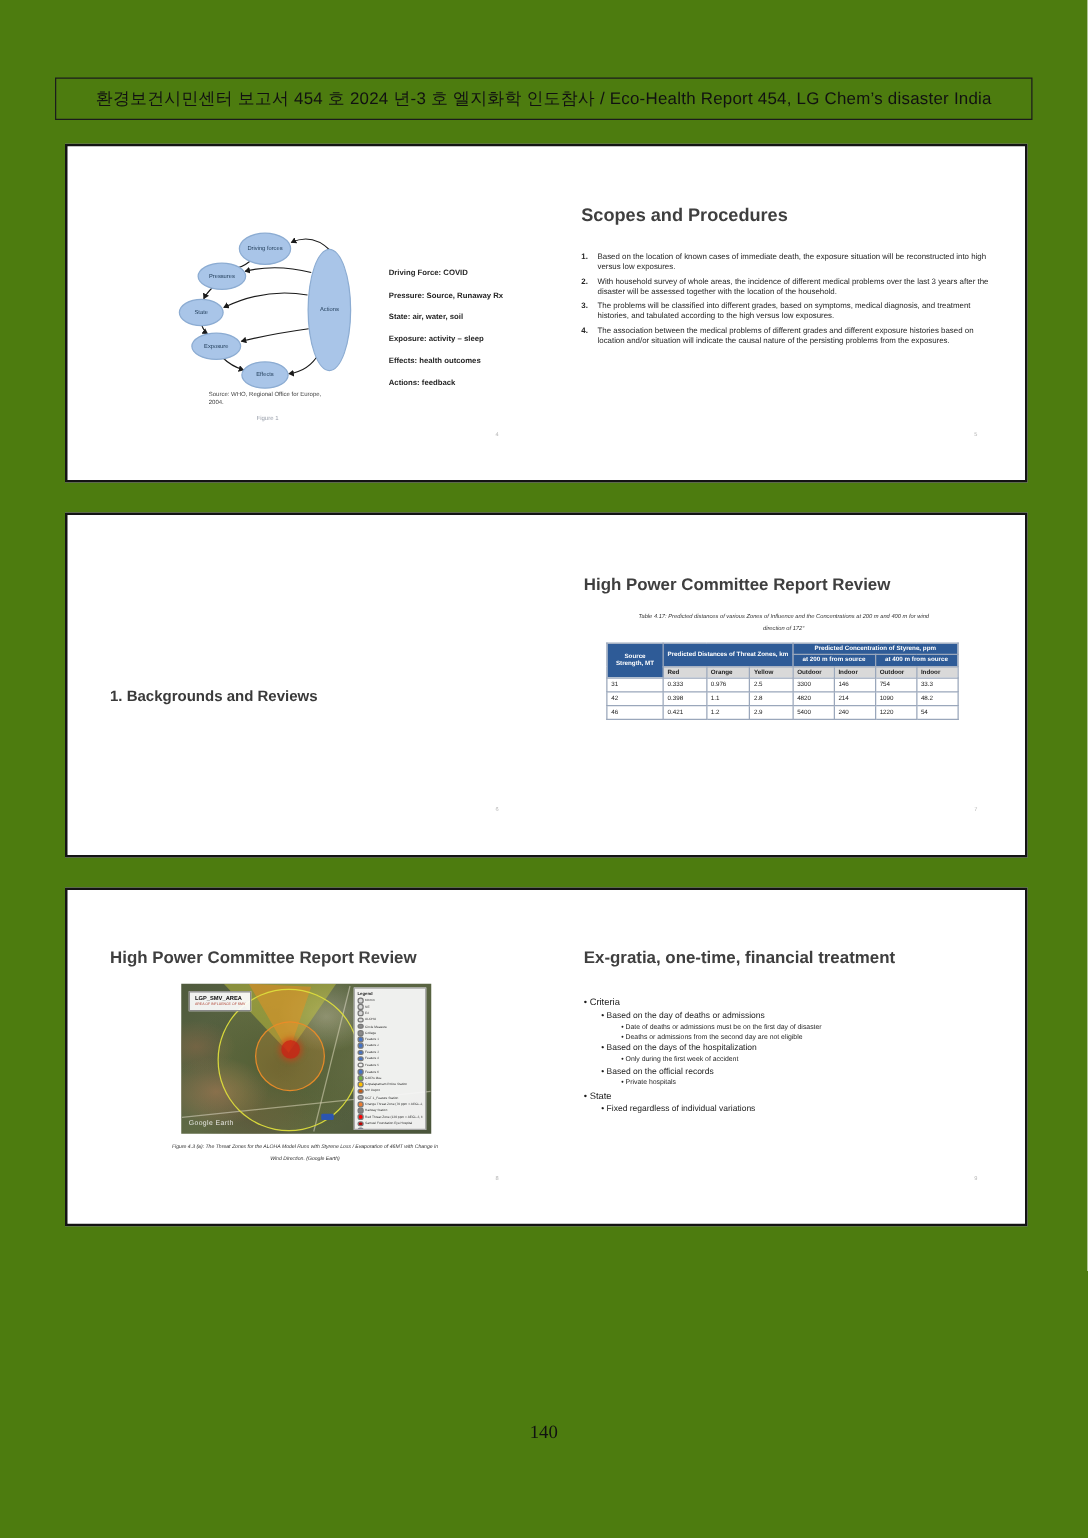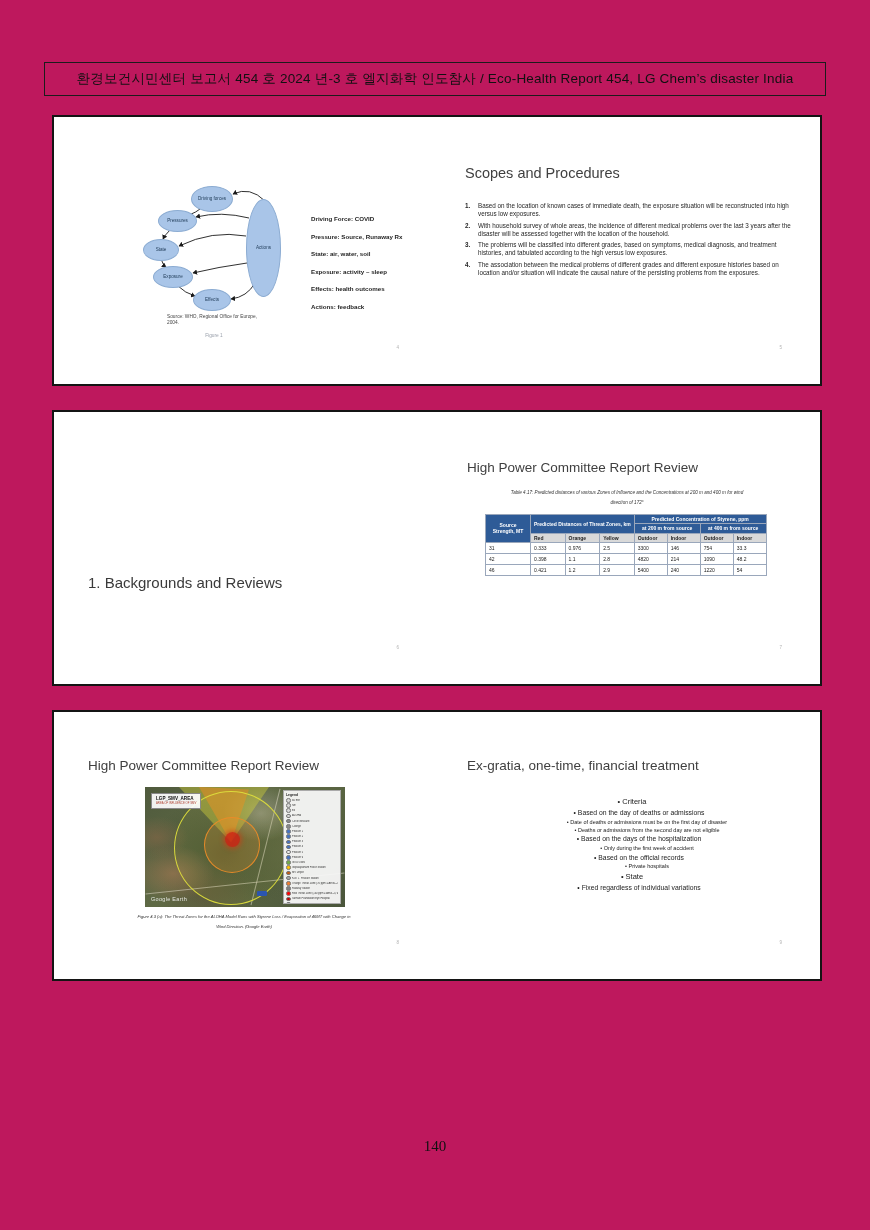--- a/index.html
+++ b/index.html
@@ -1,54 +1,54 @@
 <!DOCTYPE html>
 <html><head>
 <meta charset="utf-8">
 <style>
   html,body{margin:0;padding:0;background:#ffffff;}
-  .page{position:relative;width:870px;height:1230px;background:#be185d;
+  .page{position:relative;width:870px;height:1230px;background:#4d7c0f;
         font-family:"Liberation Sans",sans-serif;color:#222;overflow:hidden;}
 
   
   .header-box{position:absolute;left:44px;top:62px;width:780px;height:32px;
     border:1px solid #1c1c1c;display:flex;align-items:center;justify-content:center;
     font-size:13.5px;color:#111;letter-spacing:.2px;white-space:nowrap;}
 
   
   .slide-box{position:absolute;left:52px;width:766px;border:2px solid #141414;background:#fff;}
   .box1{top:115px;height:267px;}
   .box2{top:410px;height:272px;}
   .box3{top:710px;height:267px;}
   .slide{position:absolute;top:0;height:100%;width:50%;}
   .slide.left{left:0;}
   .slide.right{left:50%;}
   .slide-num{position:absolute;right:38px;bottom:34px;font-size:4.5px;color:#b3b3b3;}
 
-  .slide-title{position:absolute;color:#3f3f3f;font-weight:400;}
+  .slide-title{position:absolute;color:#3f3f3f;font-weight:700;}
 
   
   .dg-node{position:absolute;background:#a9c5e8;border:0.8px solid #8cacd2;border-radius:50%;
     display:flex;align-items:center;justify-content:center;text-align:center;
     font-size:4.6px;color:#1f3b57;line-height:1.1;}
   .dg-svg{position:absolute;left:0;top:0;}
   .dg-sidelabels{position:absolute;left:257px;top:98px;display:flex;flex-direction:column;}
   .dg-sidelabels div{font-size:6.2px;font-weight:600;color:#262626;margin-bottom:10.6px;white-space:nowrap;}
   .dg-source{position:absolute;left:113px;top:197px;width:100px;font-size:4.8px;color:#444;line-height:1.35;}
   .dg-figure{position:absolute;left:120px;top:216px;width:80px;text-align:center;font-size:4.8px;color:#9aa0ab;}
 
   
   .scopes-title{left:28px;top:48px;font-size:14.5px;}
   .scopes-list{position:absolute;left:28px;top:85px;width:330px;}
   .scopes-item{display:flex;margin-bottom:3.6px;}
   .scopes-item .n{width:13px;flex:none;font-size:6.3px;font-weight:600;color:#262626;}
   .scopes-item .t{font-size:6.3px;color:#262626;line-height:1.28;}
 
   
-  .bg-title{left:34px;top:162px;font-size:15px;color:#3a3a3a;}
+  .bg-title{left:34px;top:138px;font-size:12px;color:#3a3a3a;}
 
   
   .hpc-title{left:30px;top:48px;font-size:13.5px;}
   .tbl-caption{position:absolute;left:30px;top:76px;width:320px;text-align:center;
     font-size:4.6px;font-style:italic;color:#333;line-height:2.1;}
   .hpc-table{position:absolute;left:48px;top:102px;border-collapse:collapse;font-size:5px;}
   .hpc-table th,.hpc-table td{border:0.8px solid #9aa7bb;padding:1px 3px;}
   .hpc-table thead th{background:#2e5b97;color:#fff;font-weight:700;text-align:center;line-height:1.25;}
   .hpc-table .subrow th{background:#d9d9d9;color:#222;font-weight:700;text-align:left;}
   .hpc-table td{background:#fff;color:#222;text-align:left;min-width:26px;height:8px;}
@@ -86,21 +86,21 @@
   .lg-row{display:flex;align-items:center;margin-bottom:0.6px;}
   .lg-ic{width:2.6px;height:2.6px;border-radius:50%;flex:none;margin-right:1.5px;border:0.3px solid #777;}
   .lg-tx{font-size:2.6px;color:#333;white-space:nowrap;overflow:hidden;}
   .ge-mark{position:absolute;left:6px;bottom:5px;font-size:5.5px;color:rgba(255,255,255,.85);letter-spacing:.3px;}
   .road-shield{position:absolute;left:112px;top:104px;width:10px;height:5px;background:#2b55b0;border-radius:1px;}
   .map-caption{position:absolute;left:40px;top:200px;width:300px;text-align:center;
     font-size:4.1px;font-style:italic;color:#333;line-height:2.4;}
 
   
   .ex-title{left:30px;top:46px;font-size:13.5px;}
-  .ex-list{position:absolute;left:30px;top:82px;width:330px;text-align:center;}
+  .ex-list{position:absolute;left:30px;top:82px;width:330px;}
   .ex-list div{color:#1c1c1c;}
   .ex-list div::before{content:"• ";}
   .ex-list .lvl1{font-size:7.5px;margin:3px 0 3px 0;}
   .ex-list .lvl2{font-size:6.8px;margin:2.6px 0 2.6px 14px;}
   .ex-list .lvl3{font-size:5.5px;margin:2.2px 0 2.2px 30px;}
 
   
   .page-num{position:absolute;left:0;top:1138px;width:870px;text-align:center;
     font-family:"Liberation Serif",serif;font-size:15px;color:#111;}
 </style>

